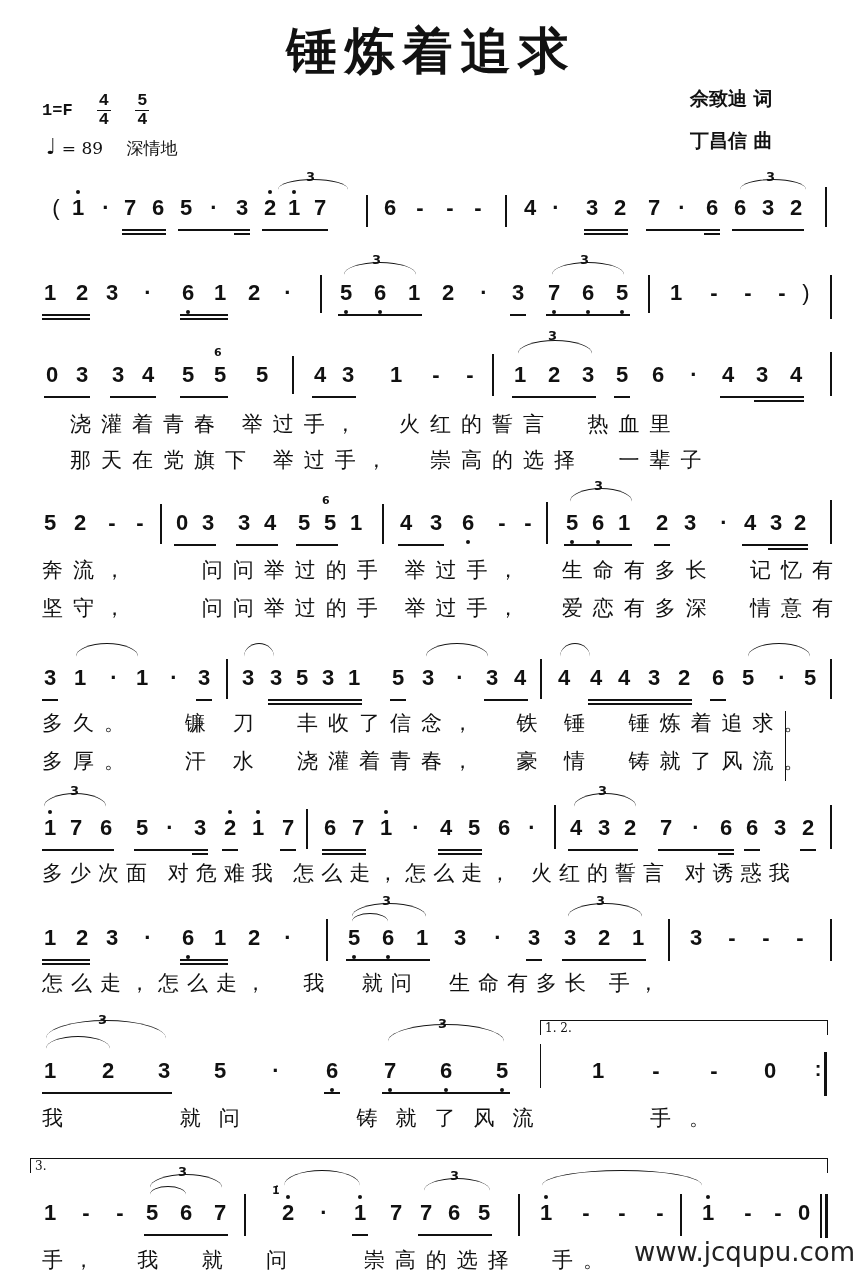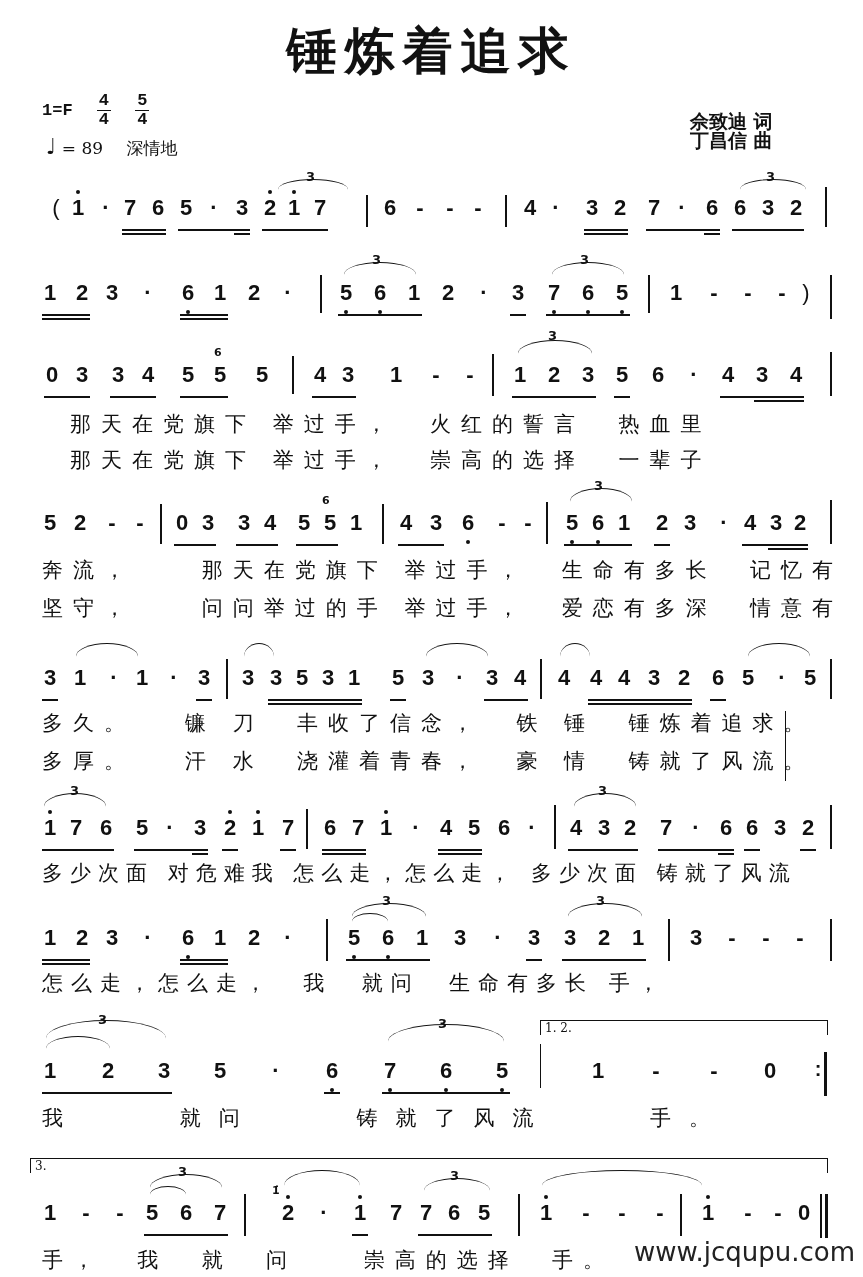--- a/index.html
+++ b/index.html
@@ -34,21 +34,21 @@
 <div class="abs meta" style="left:42px;top:92px;font-family:Liberation Mono, monospace;">
   <span style="font-weight:bold;">1=F</span>
   <span class="frac"><span class="num">4</span><span>4</span></span>
   <span class="frac"><span class="num">5</span><span>4</span></span>
 </div>
 <div class="abs meta" style="left:46px;top:134px;">
   <span style="font-size:22px;">♩</span>
   <span>= 89</span>
   <span style="margin-left:18px;">深情地</span>
 </div>
-<div class="abs credit" style="left:690px;top:109px;">佘致迪  词</div>
+<div class="abs credit" style="left:690px;top:86px;">佘致迪  词</div>
 <div class="abs credit" style="left:690px;top:128px;">丁昌信  曲</div>
 
 <div class="row" style="top:195px;">
   <span class="n" style="left:48px;font-weight:normal;">(</span>
   <span class="n dot-top" style="left:70px;">1</span>
   <span class="n" style="left:98px;">·</span>
   <span class="n" style="left:122px;">7</span>
   <span class="n" style="left:150px;">6</span>
   <span class="n" style="left:178px;">5</span>
   <span class="n" style="left:206px;">·</span>
@@ -157,21 +157,21 @@
   <span class="n" style="left:720px;">4</span>
     <span class="n" style="left:754px;">3</span>
     <span class="n" style="left:788px;">4</span>
   <div class="ul" style="left:512px;top:34px;width:84px;"></div>
     <div class="ul" style="left:614px;top:34px;width:16px;"></div>
   <div class="ul" style="left:720px;top:34px;width:84px;"></div>
     <div class="ul" style="left:754px;top:38px;width:50px;"></div>
   <div class="arc" style="left:518px;top:-22px;width:74px;height:26px;"></div>
     <span class="trip" style="left:548px;top:-34px;">3</span>
   <div class="bar" style="left:830px;top:-10px;height:44px;"></div>
-  <div class="lyr" style="left:70px;top:48px;">那天在党旗下 举过手，  火红的誓言  热血里</div>
+  <div class="lyr" style="left:70px;top:48px;">浇灌着青春 举过手，  火红的誓言  热血里</div>
   <div class="lyr" style="left:70px;top:84px;">那天在党旗下 举过手，  崇高的选择  一辈子</div>
 </div>
 
 <div class="row" style="top:510px;">
   <span class="n" style="left:42px;">5</span>
     <span class="n" style="left:72px;">2</span>
     <span class="n" style="left:104px;">-</span>
     <span class="n" style="left:132px;">-</span>
   <div class="bar" style="left:160px;top:-6px;height:40px;"></div>
   <span class="n" style="left:174px;">0</span>
@@ -202,21 +202,21 @@
   <span class="n" style="left:742px;">4</span>
     <span class="n" style="left:768px;">3</span>
     <span class="n" style="left:792px;">2</span>
   <div class="ul" style="left:564px;top:34px;width:68px;"></div>
     <div class="ul" style="left:654px;top:34px;width:16px;"></div>
   <div class="ul" style="left:742px;top:34px;width:66px;"></div>
     <div class="ul" style="left:768px;top:38px;width:40px;"></div>
   <div class="arc" style="left:570px;top:-22px;width:62px;height:26px;"></div>
     <span class="trip" style="left:594px;top:-32px;">3</span>
   <div class="bar" style="left:830px;top:-10px;height:44px;"></div>
-  <div class="lyr" style="left:42px;top:46px;">奔流，    那天在党旗下 举过手，  生命有多长  记忆有</div>
+  <div class="lyr" style="left:42px;top:46px;">奔流，    问问举过的手 举过手，  生命有多长  记忆有</div>
   <div class="lyr" style="left:42px;top:84px;">坚守，    问问举过的手 举过手，  爱恋有多深  情意有</div>
 </div>
 
 <div class="row" style="top:665px;">
   <span class="n" style="left:42px;">3</span>
     <span class="n" style="left:72px;">1</span>
     <span class="n" style="left:106px;">·</span>
     <span class="n" style="left:134px;">1</span>
     <span class="n" style="left:166px;">·</span>
     <span class="n" style="left:196px;">3</span>
@@ -302,21 +302,21 @@
     <span class="n" style="left:772px;">3</span>
     <span class="n" style="left:800px;">2</span>
   <div class="ul" style="left:568px;top:34px;width:70px;"></div>
     <div class="ul" style="left:658px;top:34px;width:76px;"></div>
   <div class="ul" style="left:718px;top:38px;width:16px;"></div>
     <div class="ul" style="left:744px;top:34px;width:16px;"></div>
     <div class="ul" style="left:800px;top:34px;width:16px;"></div>
   <div class="arc" style="left:574px;top:-22px;width:62px;height:26px;"></div>
     <span class="trip" style="left:598px;top:-32px;">3</span>
   <div class="bar" style="left:830px;top:-10px;height:44px;"></div>
-  <div class="lyr" style="left:42px;top:44px;letter-spacing:7px;">多少次面 对危难我 怎么走，怎么走， 多少次面 铸就了风流</div>
+  <div class="lyr" style="left:42px;top:44px;letter-spacing:7px;">多少次面 对危难我 怎么走，怎么走， 火红的誓言 对诱惑我</div>
 </div>
 
 <div class="row" style="top:925px;">
   <span class="n" style="left:42px;">1</span>
     <span class="n" style="left:74px;">2</span>
     <span class="n" style="left:104px;">3</span>
   <span class="n" style="left:140px;">·</span>
     <span class="n dot-bot" style="left:180px;">6</span>
     <span class="n" style="left:212px;">1</span>
   <span class="n" style="left:246px;">2</span>

